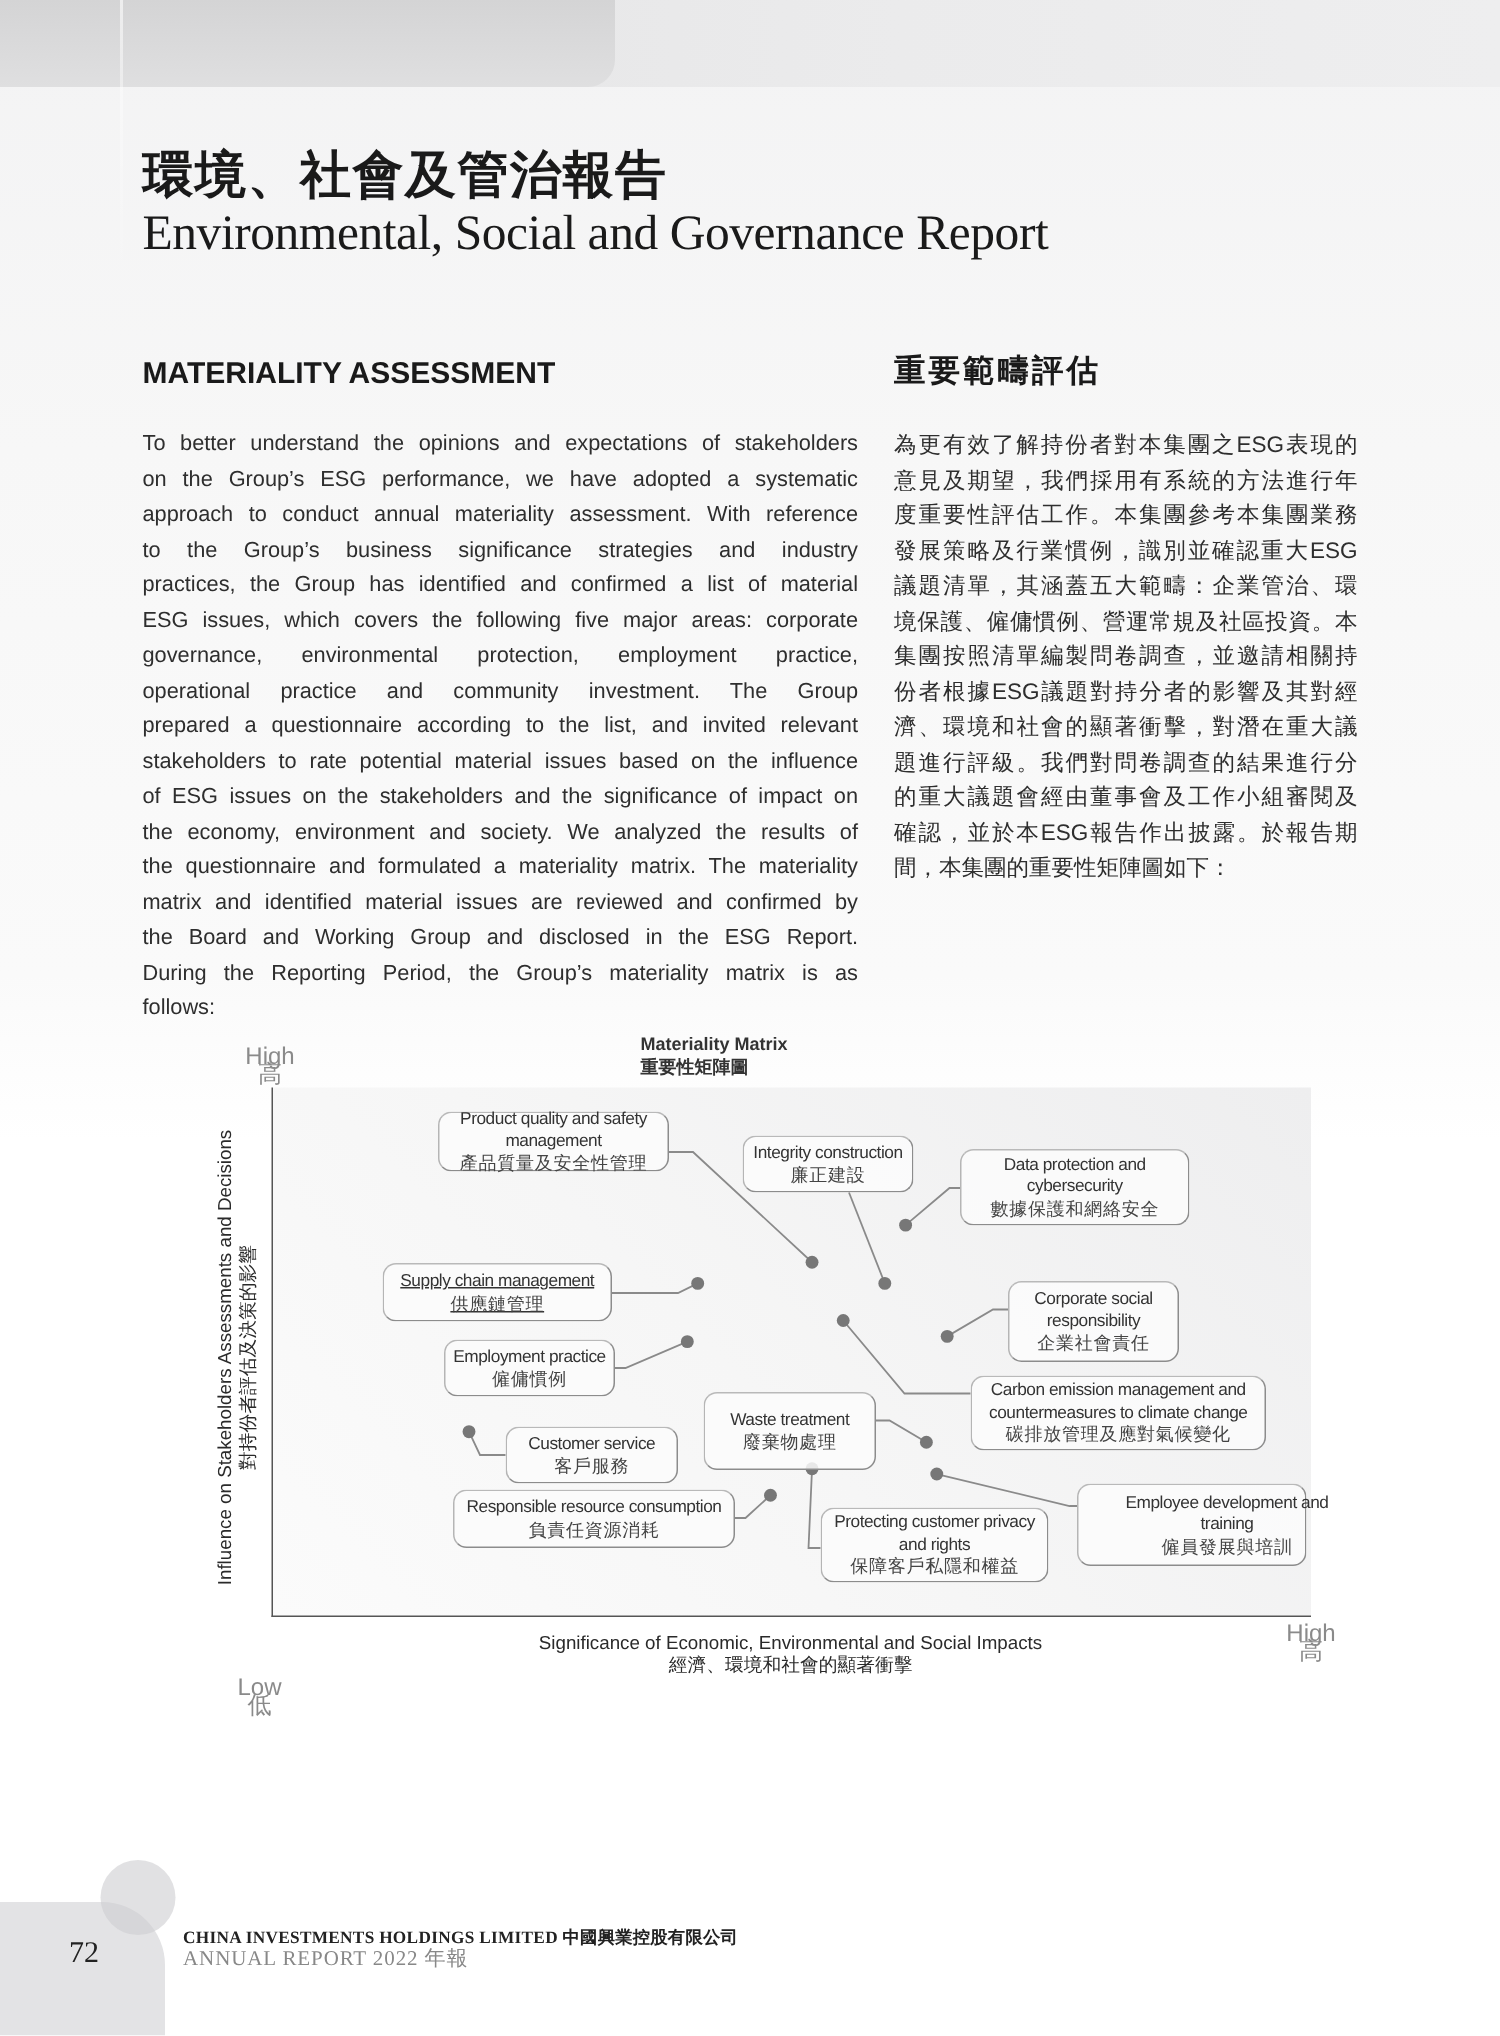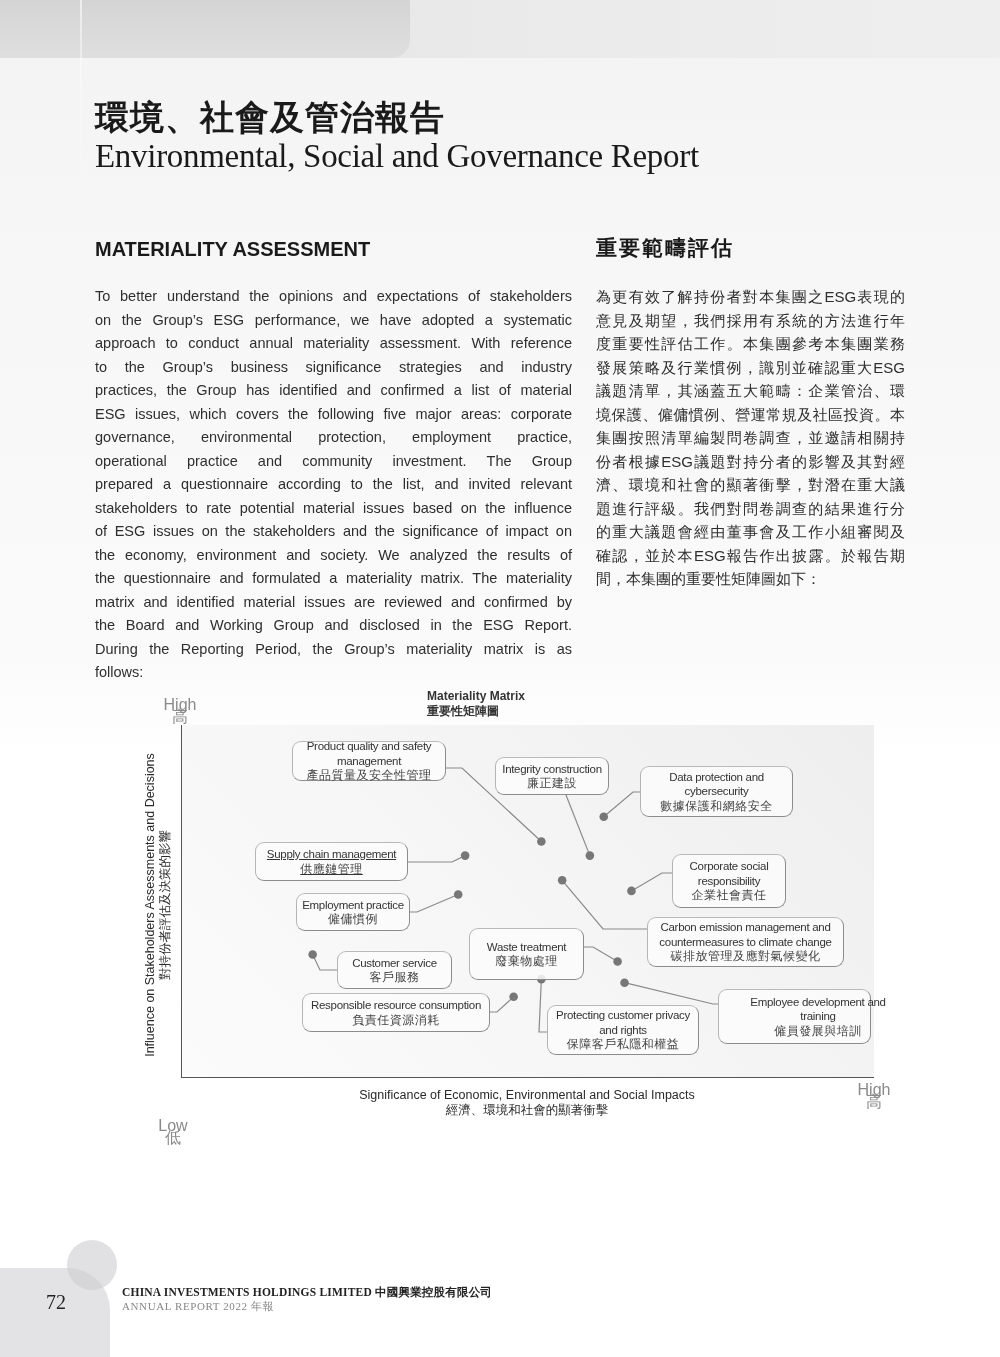--- a/index.html
+++ b/index.html
@@ -56,21 +56,21 @@
 
   
   .foot-block { left: 0; top: 1268px; width: 110px; height: 89px; background: #e3e3e5;
     border-top-right-radius: 42px; }
   .foot-circle { left: 67px; top: 1240px; width: 50px; height: 50px; border-radius: 50%;
     background: rgba(205,205,208,0.6); }
   .page-num { left: 46px; top: 1288px; font-family: "Liberation Serif", "DejaVu Serif", serif; font-size: 20px; line-height: 28px; color: #222; }
   .foot-company { left: 122px; top: 1286px; font-family: "Liberation Serif", "DejaVu Serif", serif;
     font-size: 11.5px; line-height: 13px; font-weight: bold; color: #222; letter-spacing: 0.2px; }
   .foot-report { left: 122px; top: 1300px; font-family: "Liberation Serif", "DejaVu Serif", serif;
-    font-size: 11px; line-height: 13px; color: #888; letter-spacing: 0.6px; }
+    font-size: 14px; line-height: 13px; color: #888; letter-spacing: 0.6px; }
 </style>
 </head>
 <body>
 
 <div class="abs top-band"></div>
 <div class="abs top-band-dark"></div>
 <div class="abs deco-line"></div>
 
 <div class="abs title-zh">環境、社會及管治報告</div>
 <div class="abs title-en">Environmental, Social and Governance Report</div>

